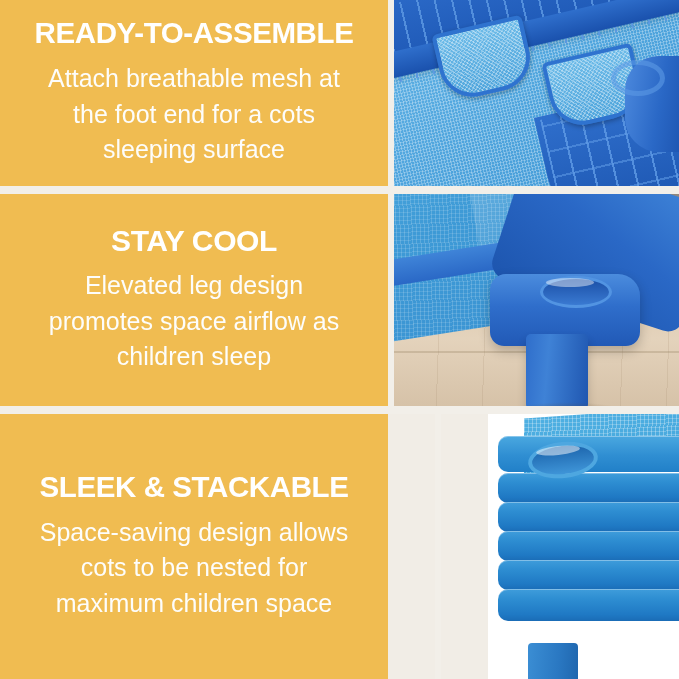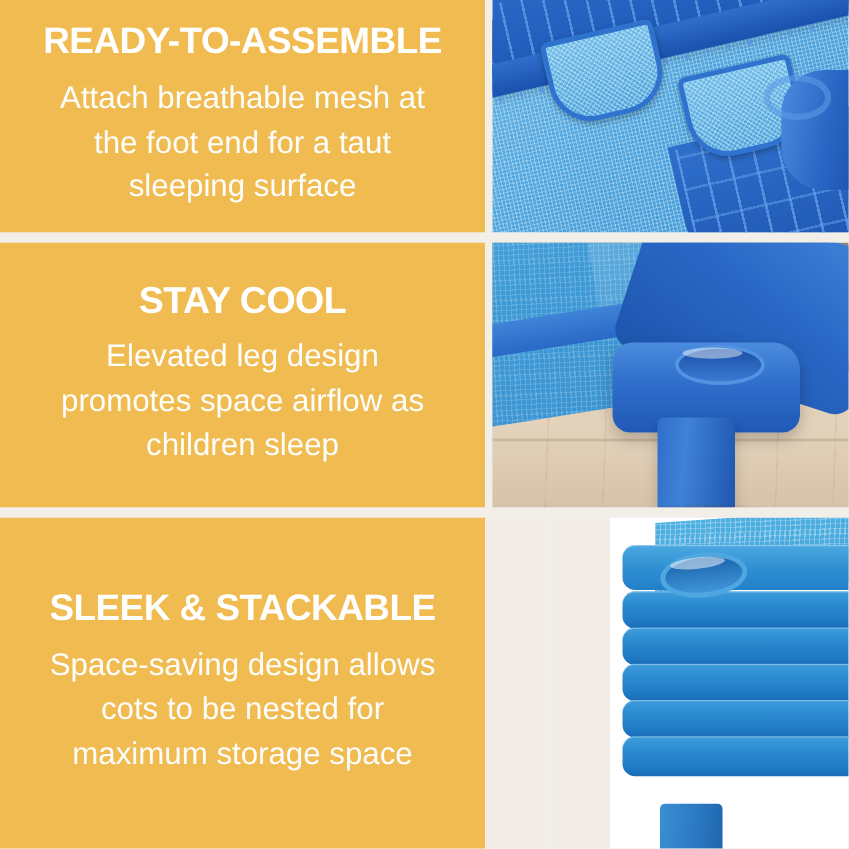--- a/index.html
+++ b/index.html
@@ -253,21 +253,21 @@
   }
 </style>
 </head>
 <body>
 
 <div class="infographic">
 
   <div class="row row-1">
     <div class="panel">
       <h2 class="headline">READY-TO-ASSEMBLE</h2>
-      <p class="body">Attach breathable mesh at the foot end for a taut sleeping surface</p>
+      <p class="body">Attach breathable mesh at the foot end for a cots sleeping surface</p>
     </div>
     <div class="vdiv"></div>
     <div class="photo p1">
       <div class="sky"></div>
       <div class="mesh-bed"></div>
       <div class="dark-gap"></div>
       <div class="rail"></div>
       <div class="rail-edge"></div>
       <div class="rail-ribs"></div>
       <div class="rail-lower"></div>
@@ -304,21 +304,21 @@
       <div class="leg"></div>
       <div class="leg-shadow"></div>
     </div>
   </div>
 
   <div class="hdiv"></div>
 
   <div class="row row-3">
     <div class="panel">
       <h2 class="headline">SLEEK &amp; STACKABLE</h2>
-      <p class="body">Space-saving design allows cots to be nested for maximum storage space</p>
+      <p class="body">Space-saving design allows cots to be nested for maximum children space</p>
     </div>
     <div class="vdiv"></div>
     <div class="photo p3">
       <div class="surface"></div>
       <div class="stack">
         <div class="layer l0"></div>
         <div class="layer l1"></div>
         <div class="layer l2"></div>
         <div class="layer l3"></div>
         <div class="layer l4"></div>

